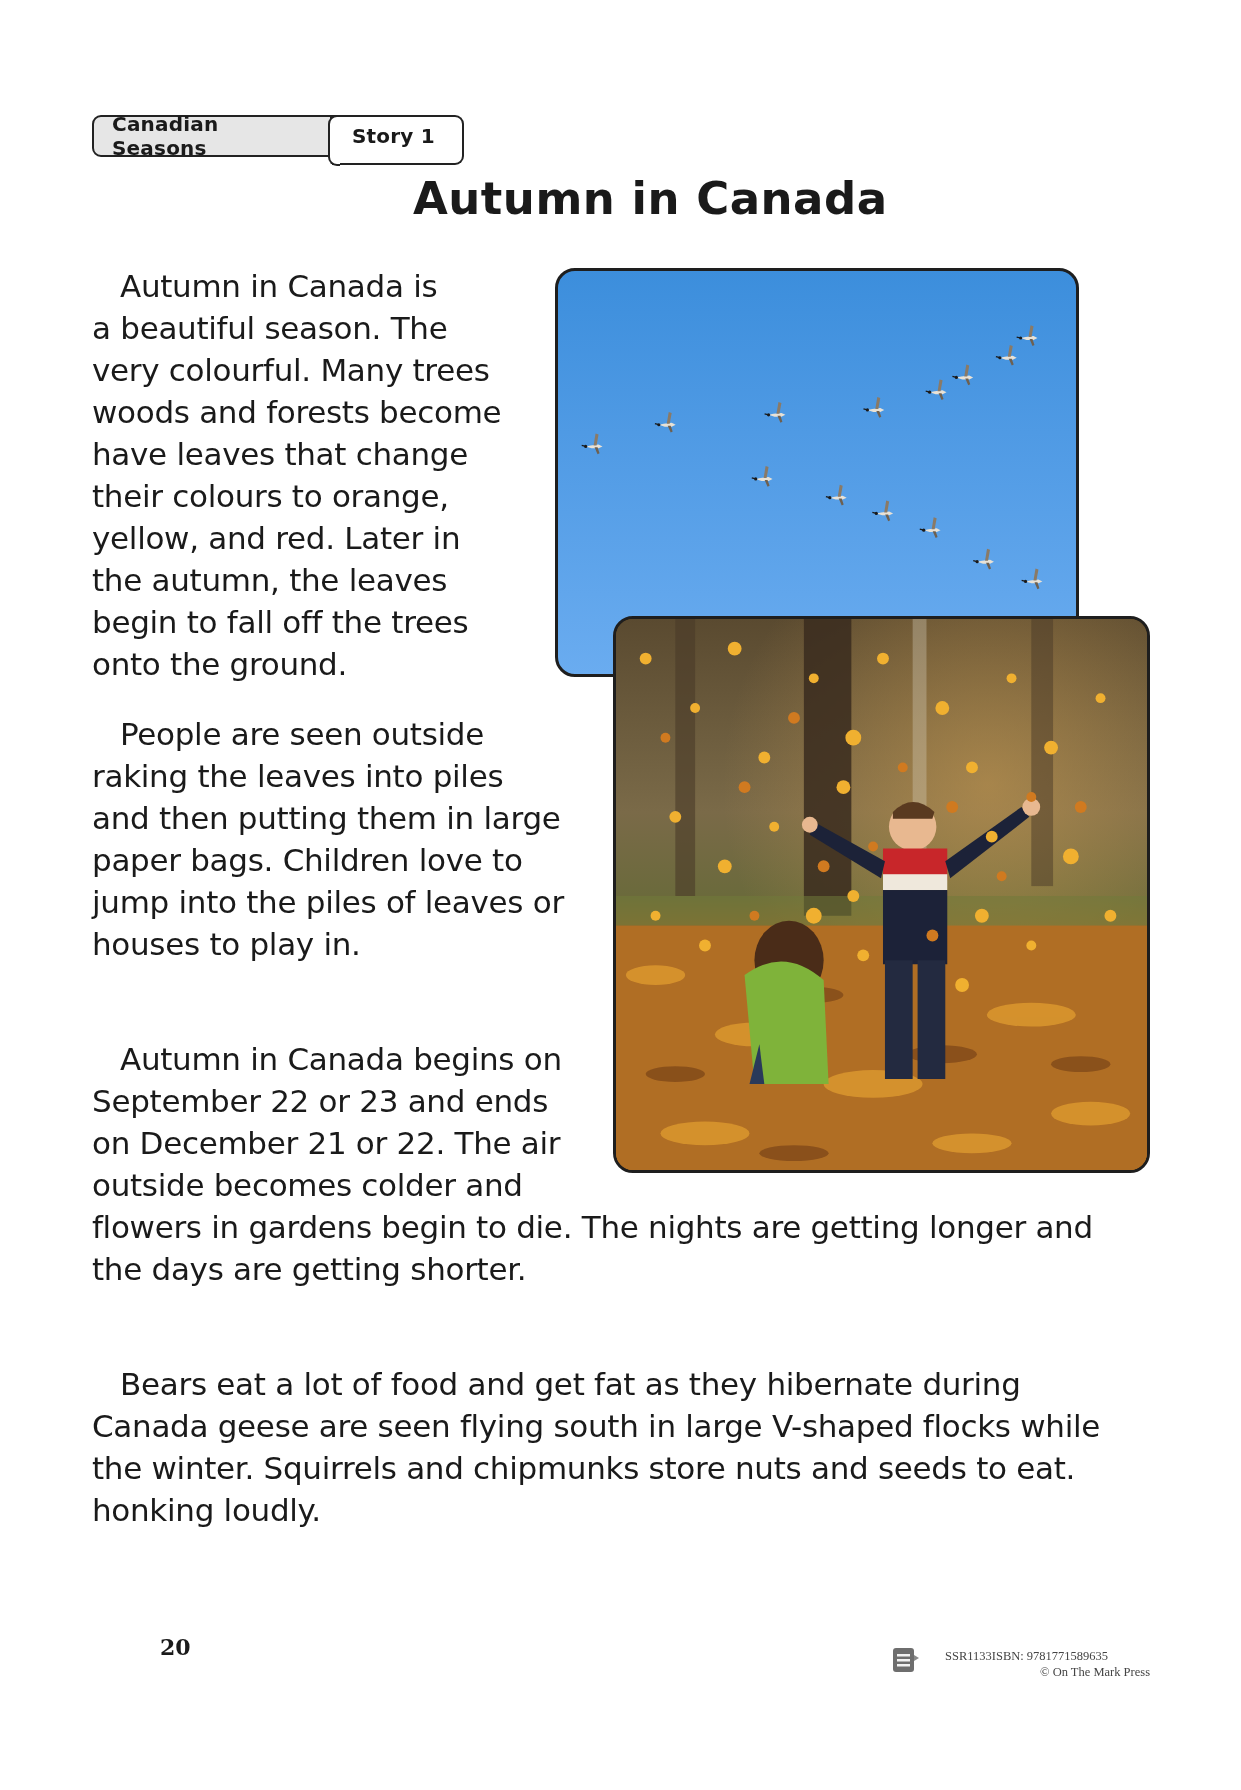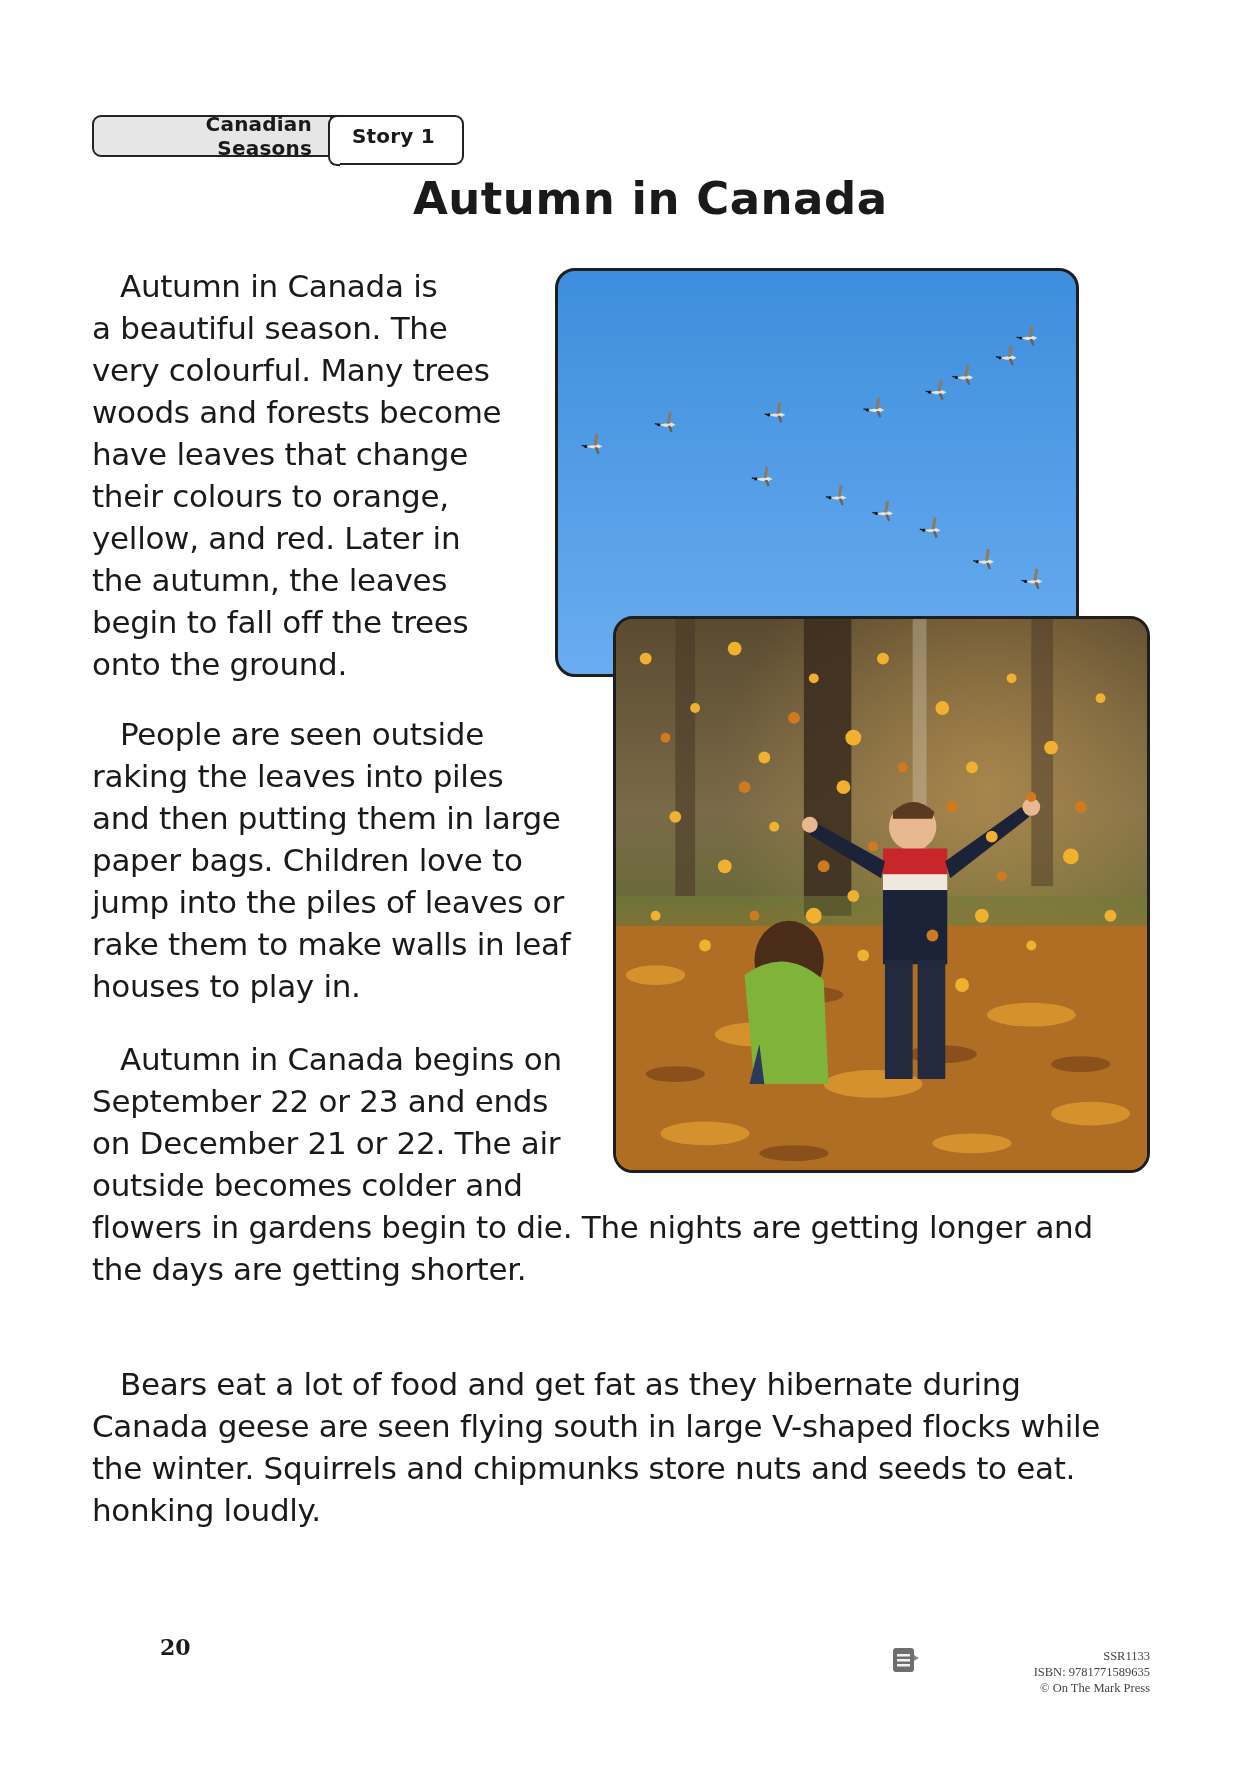--- a/index.html
+++ b/index.html
@@ -1,20 +1,20 @@
 <!DOCTYPE html>
 <html><head>
 <meta charset="utf-8">
 <style>
   html, body { margin: 0; padding: 0; background: #ffffff; }
   body { width: 1241px; height: 1790px; position: relative; overflow: hidden; font-family: "DejaVu Sans", sans-serif; color: #1a1a1a; }
 
   .tabs { position: absolute; left: 92px; top: 115px; height: 42px; display: flex; }
   .tab { height: 38px; border: 2.5px solid #222; display: flex; align-items: center; font-weight: bold; font-size: 20px; letter-spacing: 0.2px; box-sizing: content-box; }
-  .tab-series { background: #e6e6e6; border-radius: 9px 0 0 9px; padding: 0 18px 0 18px; width: 200px; text-align: right; }
+  .tab-series { background: #e6e6e6; border-radius: 9px 0 0 9px; padding: 0 18px 0 18px; width: 200px; }
   .tab-story { background: #ffffff; border-left: none; border-radius: 0 9px 9px 0; padding: 0 0 8px 20px; width: 110px; position: relative; }
   .tab-story::before { content: ""; position: absolute; left: -4px; top: -2.5px; bottom: -2.5px; width: 10px; border: 2.5px solid #222; border-right: none; border-radius: 9px 0 0 9px; background: #fff; }
   .tab-story span { position: relative; }
 
   .title { position: absolute; left: 413px; top: 172px; font-size: 45px; font-weight: bold; letter-spacing: 0.5px; white-space: nowrap; }
 
   .para { position: absolute; left: 92px; font-size: 31px; line-height: 42px; white-space: nowrap; letter-spacing: -0.3px; }
   .para .line { display: block; height: 42px; }
   .para .indent { padding-left: 28px; }
   .p1 { top: 265px; }
@@ -24,21 +24,21 @@
 
   .photo { position: absolute; border: 3px solid #1e1e1e; border-radius: 20px; overflow: hidden; box-sizing: border-box; }
   .photo-sky { left: 555px; top: 268px; width: 524px; height: 409px; background: linear-gradient(180deg, #3c8edc 0%, #4f9ae4 40%, #6aacf0 100%); }
   .photo-leaves { left: 613px; top: 616px; width: 537px; height: 557px; background: #6b4a1c; }
   .photo svg { display: block; width: 100%; height: 100%; }
 
   .page-number { position: absolute; left: 124px; top: 1634px; font-family: "DejaVu Serif", serif; font-weight: bold; font-size: 22px; color: #1a1a1a; margin-left: 36px; }
 
   .footer-logo { position: absolute; left: 892px; top: 1647px; width: 28px; height: 26px; }
   .footer-meta { position: absolute; left: 945px; top: 1648px; width: 205px; font-family: "Liberation Serif", serif; font-size: 12.5px; color: #444; text-align: right; line-height: 16px; }
-  .footer-meta .row1 { display: flex; justify-content: flex-start; flex-direction: column; }
+  .footer-meta .row1 { display: flex; justify-content: flex-start; }
 </style>
 </head>
 <body>
 
 <div class="tabs">
   <div class="tab tab-series">
       <span>Canadian Seasons</span>
     </div>
   <div class="tab tab-story">
       <span>Story 1</span>
@@ -59,21 +59,20 @@
   <span class="line">begin to fall off the trees</span>
   <span class="line">onto the ground.</span>
 </div>
 
 <div class="para p2">
   <span class="line indent">People are seen outside</span>
   <span class="line">raking the leaves into piles</span>
   <span class="line">and then putting them in large</span>
   <span class="line">paper bags. Children love to</span>
   <span class="line">jump into the piles of leaves or</span>
-  <span class="line">rake them to make walls in leaf</span>
   <span class="line">houses to play in.</span>
 </div>
 
 <div class="para p3">
   <span class="line indent">Autumn in Canada begins on</span>
   <span class="line">September 22 or 23 and ends</span>
   <span class="line">on December 21 or 22. The air</span>
   <span class="line">outside becomes colder and</span>
   <span class="line">flowers in gardens begin to die. The nights are getting longer and</span>
   <span class="line">the days are getting shorter.</span>

